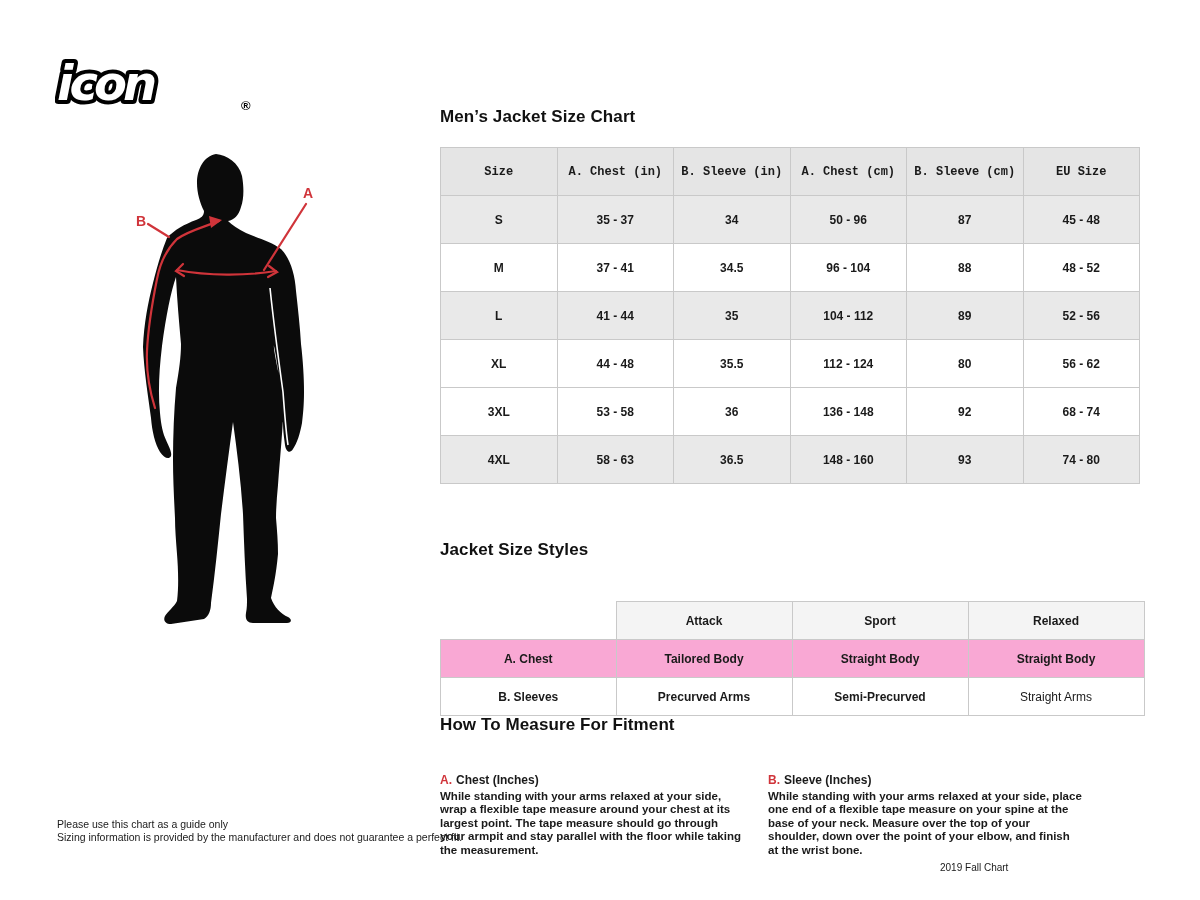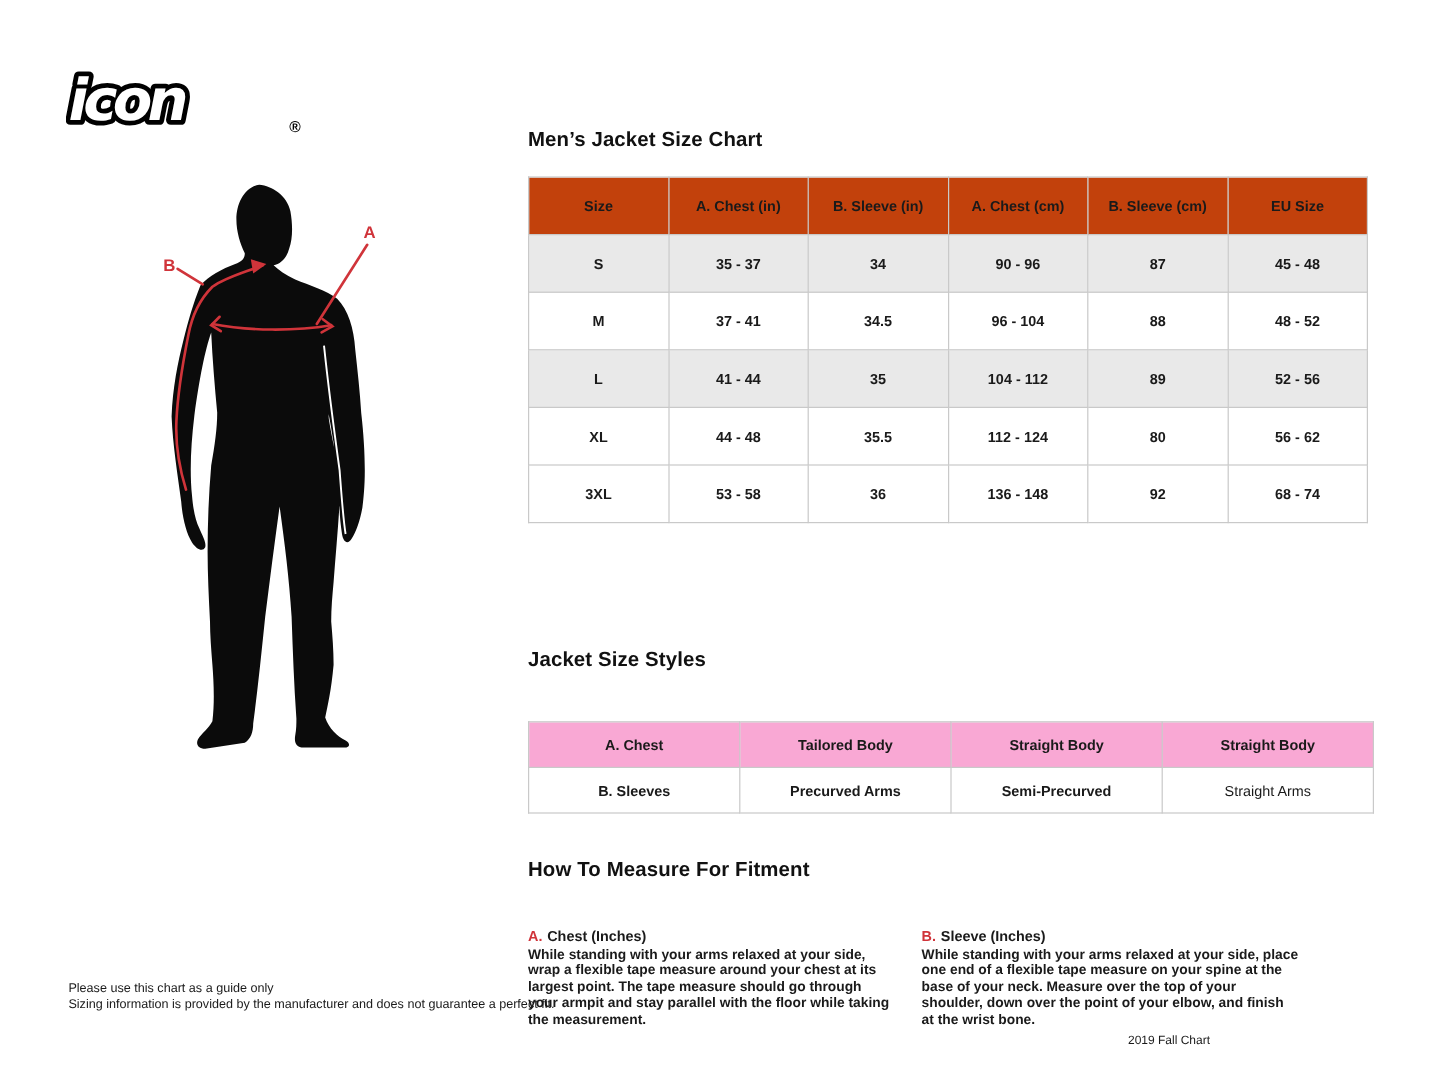--- a/index.html
+++ b/index.html
@@ -18,21 +18,21 @@
   #title-styles{left:440px;top:540px;}
   #title-measure{left:440px;top:715px;}
   
   #main-table{left:440px;top:147px;}
   table{border-collapse:collapse;table-layout:fixed;}
   .main-table{width:700px;}
   .main-table th,.main-table td{
     border:1px solid #c9c9c9;text-align:center;vertical-align:middle;
     font-size:12px;font-weight:bold;color:#1a1a1a;height:47px;padding:0;
   }
-  .main-table thead th{background:#c2410c;}
+  .main-table thead th{background:#e5e5e5;font-family:Liberation Mono, monospace;}
   .main-table tr.alt td{background:#e9e9e9;}
   
   #styles-table{left:440px;top:601px;}
   .styles-table{width:700px;}
   .styles-table th,.styles-table td{
     border:1px solid #c9c9c9;text-align:center;vertical-align:middle;
     font-size:12px;font-weight:bold;color:#1a1a1a;height:37px;padding:0;width:175px;
   }
   .styles-table th{background:#f4f4f4;}
   .styles-table tr.gray td{background:#f9a8d4;}
@@ -106,21 +106,21 @@
       <th>A. Chest (cm)</th>
       <th>B. Sleeve (cm)</th>
       <th>EU Size</th>
     </tr>
   </thead>
   <tbody>
     <tr class="alt">
       <td>S</td>
       <td>35 - 37</td>
       <td>34</td>
-      <td>90 - 96</td>
+      <td>50 - 96</td>
       <td>87</td>
       <td>45 - 48</td>
     </tr>
     <tr>
       <td>M</td>
       <td>37 - 41</td>
       <td>34.5</td>
       <td>96 - 104</td>
       <td>88</td>
       <td>48 - 52</td>
@@ -142,27 +142,41 @@
       <td>56 - 62</td>
     </tr>
     <tr>
       <td>3XL</td>
       <td>53 - 58</td>
       <td>36</td>
       <td>136 - 148</td>
       <td>92</td>
       <td>68 - 74</td>
     </tr>
+    <tr class="alt">
+      <td>4XL</td>
+      <td>58 - 63</td>
+      <td>36.5</td>
+      <td>148 - 160</td>
+      <td>93</td>
+      <td>74 - 80</td>
+    </tr>
   </tbody>
 </table>
 
 <div id="title-styles" class="abs section-title">Jacket Size Styles</div>
 
 <table id="styles-table" class="abs styles-table">
   <tbody>
+      <tr>
+    <td class="corner"></td>
+    <th>Attack</th>
+    <th>Sport</th>
+    <th>Relaxed</th>
+  </tr>
   <tr class="gray">
     <td>A. Chest</td>
     <td>Tailored Body</td>
     <td>Straight Body</td>
     <td>Straight Body</td>
   </tr>
   <tr>
     <td>B. Sleeves</td>
     <td>Precurved Arms</td>
     <td>Semi-Precurved</td>

